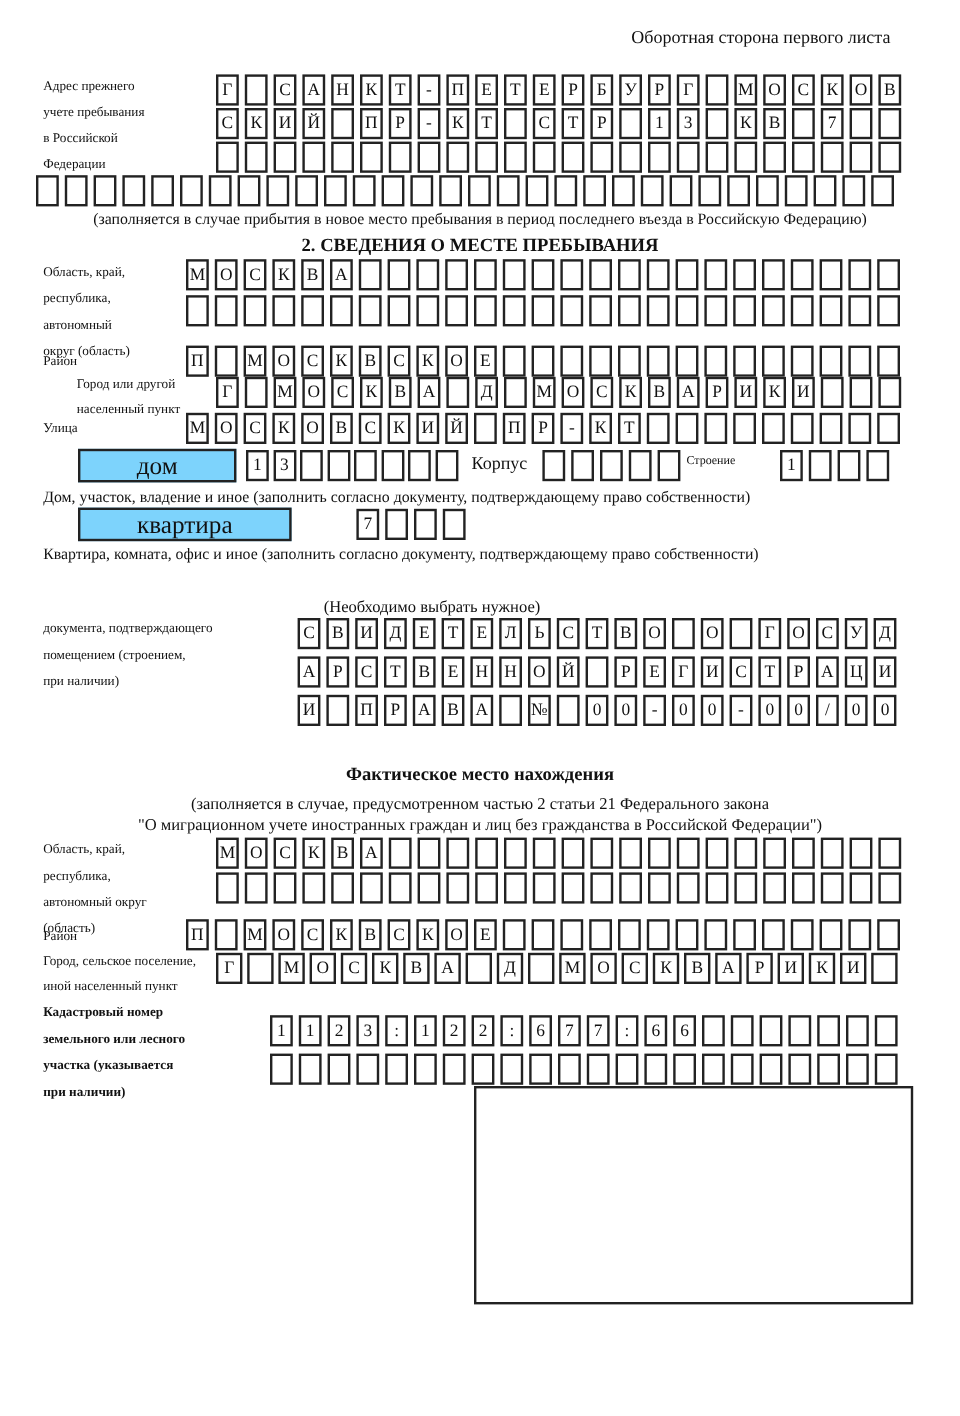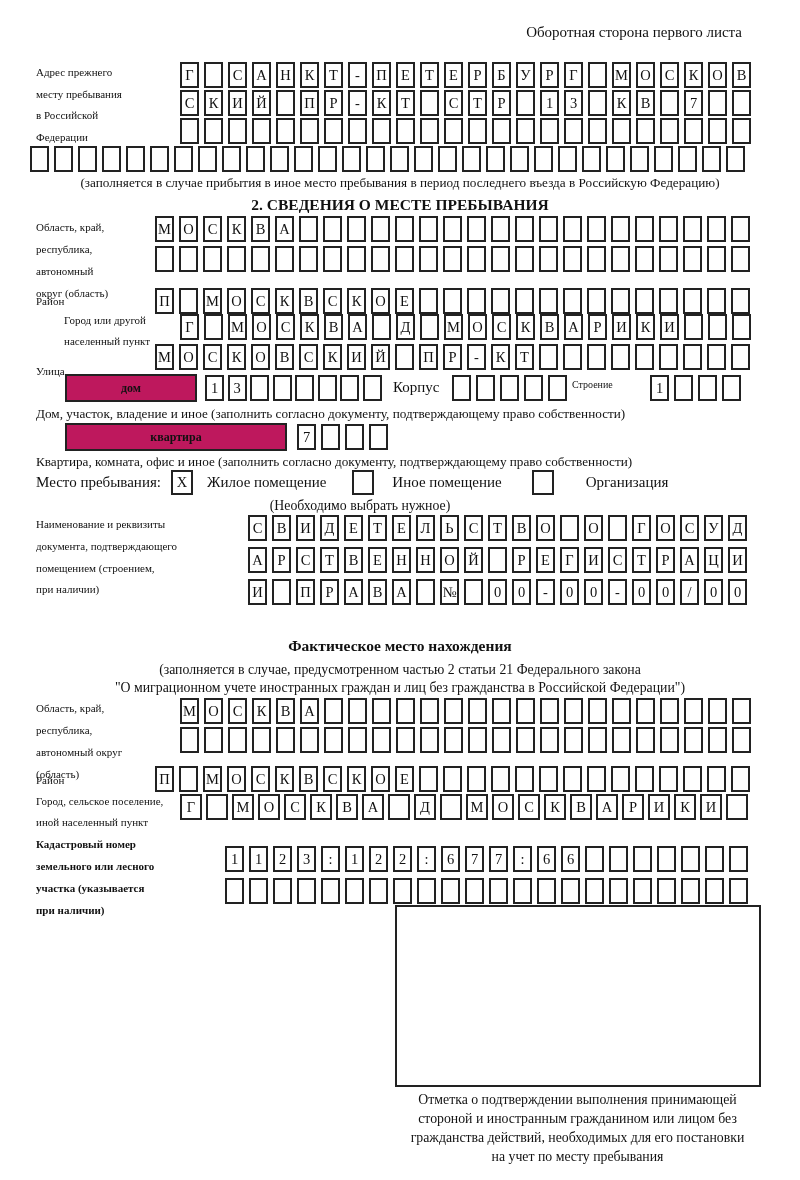--- a/index.html
+++ b/index.html
@@ -11,36 +11,36 @@
         display:flex;align-items:center;justify-content:center;
         font-size:14.5px;line-height:1;background:#fff;flex:0 0 auto;}
   .wide .cell{width:22px;}
   .wide{gap:4px;}
   .lbl{position:absolute;font-size:11px;line-height:21.5px;}
   .lbl span{display:block;}
   .cap{position:absolute;font-size:13.2px;line-height:17px;}
   .center{text-align:center;}
   .bold{font-weight:bold;}
   .labelbox{position:absolute;border:2px solid #222;box-sizing:border-box;height:28px;
-        display:flex;align-items:center;justify-content:center;font-size:12px;background:#be185d;font-weight:bold;}
+        display:flex;align-items:center;justify-content:center;font-size:21px;background:#7dd3fc;}
   .cb{width:22px;height:25px;border:2px solid #222;box-sizing:border-box;display:inline-flex;
       align-items:center;justify-content:center;font-size:14.5px;background:#fff;flex:0 0 auto;}
   .mestorow{position:absolute;display:flex;align-items:center;font-size:15px;}
   .stamp{position:absolute;border:2px solid #222;background:#fff;}
 </style>
 </head>
 <body>
 
 <div id="page">
 
   <div class="abs" style="top:24px;right:58px;font-size:15px;">Оборотная сторона первого листа</div>
 
   <div class="lbl" style="left:36px;top:62px;">
     <span>Адрес прежнего</span>
-    <span>месту пребывания</span>
+    <span>учете пребывания</span>
     <span>в Российской</span>
     <span>Федерации</span>
   </div>
   <div class="boxrow" style="left:180px;top:62px;">
       <div class="cell">Г</div>
       <div class="cell"></div>
       <div class="cell">С</div>
       <div class="cell">А</div>
       <div class="cell">Н</div>
       <div class="cell">К</div>
@@ -140,21 +140,21 @@
       <div class="cell"></div>
       <div class="cell"></div>
       <div class="cell"></div>
       <div class="cell"></div>
       <div class="cell"></div>
       <div class="cell"></div>
       <div class="cell"></div>
       <div class="cell"></div>
       <div class="cell"></div>
     </div>
-  <div class="cap center" style="left:30px;top:174px;width:740px;">(заполняется в случае прибытия в иное место пребывания в период последнего въезда в Российскую Федерацию)</div>
+  <div class="cap center" style="left:30px;top:174px;width:740px;">(заполняется в случае прибытия в новое место пребывания в период последнего въезда в Российскую Федерацию)</div>
 
   <div class="abs center bold" style="left:0;top:196px;width:800px;font-size:15.5px;">2. СВЕДЕНИЯ О МЕСТЕ ПРЕБЫВАНИЯ</div>
 
   <div class="lbl" style="left:36px;top:216px;line-height:22px;">
     <span>Область, край,</span>
     <span>республика,</span>
     <span>автономный</span>
     <span>округ (область)</span>
   </div>
   <div class="boxrow" style="left:155px;top:216px;">
@@ -265,21 +265,21 @@
       <div class="cell">А</div>
       <div class="cell">Р</div>
       <div class="cell">И</div>
       <div class="cell">К</div>
       <div class="cell">И</div>
       <div class="cell"></div>
       <div class="cell"></div>
       <div class="cell"></div>
     </div>
 
-  <div class="lbl" style="left:36px;top:347px;margin-top:14px;">Улица</div>
+  <div class="lbl" style="left:36px;top:347px;">Улица</div>
   <div class="boxrow" style="left:155px;top:344px;">
       <div class="cell">М</div>
       <div class="cell">О</div>
       <div class="cell">С</div>
       <div class="cell">К</div>
       <div class="cell">О</div>
       <div class="cell">В</div>
       <div class="cell">С</div>
       <div class="cell">К</div>
       <div class="cell">И</div>
@@ -322,42 +322,32 @@
     </div>
   <div class="abs" style="left:572px;top:379px;font-size:10px;">Строение</div>
   <div class="boxrow" style="left:650px;top:375px;">
       <div class="cell">1</div>
       <div class="cell"></div>
       <div class="cell"></div>
       <div class="cell"></div>
     </div>
   <div class="cap" style="left:36px;top:405px;width:740px;">Дом, участок, владение и иное (заполнить согласно документу, подтверждающему право собственности)</div>
 
-  <div class="labelbox" style="left:65px;top:423px;width:222px;">квартира</div>
+  <div class="labelbox" style="left:65px;top:423px;width:178px;">квартира</div>
   <div class="boxrow" style="left:297px;top:424px;">
       <div class="cell">7</div>
       <div class="cell"></div>
       <div class="cell"></div>
       <div class="cell"></div>
     </div>
   <div class="cap" style="left:36px;top:453px;width:740px;">Квартира, комната, офис и иное (заполнить согласно документу, подтверждающему право собственности)</div>
 
-  <div class="mestorow" style="left:36px;top:470px;">
-    <span>Место пребывания:</span>
-    <span class="cb" style="margin-left:10px;">X</span>
-    <span style="margin-left:14px;">Жилое помещение</span>
-    <span class="cb" style="margin-left:26px;"></span>
-    <span style="margin-left:18px;">Иное помещение</span>
-    <span class="cb" style="margin-left:30px;"></span>
-    <span style="margin-left:32px;">Организация</span>
-  </div>
   <div class="cap center" style="left:160px;top:497px;width:400px;font-size:13.8px;">(Необходимо выбрать нужное)</div>
 
   <div class="lbl" style="left:36px;top:514px;line-height:21.8px;width:215px;">
-    <span>Наименование и реквизиты</span>
     <span>документа, подтверждающего</span>
     <span>помещением (строением,</span>
     <span>при наличии)</span>
   </div>
   <div class="boxrow" style="left:248px;top:515px;">
       <div class="cell">С</div>
       <div class="cell">В</div>
       <div class="cell">И</div>
       <div class="cell">Д</div>
       <div class="cell">Е</div>
@@ -595,20 +585,14 @@
       <div class="cell"></div>
       <div class="cell"></div>
       <div class="cell"></div>
       <div class="cell"></div>
       <div class="cell"></div>
       <div class="cell"></div>
       <div class="cell"></div>
     </div>
 
   <div class="stamp" style="left:395px;top:905px;width:362px;height:178px;"></div>
-  <div class="cap center" style="left:390px;top:1090px;width:375px;font-size:13.8px;line-height:19px;">
-    <span style="display:block;">Отметка о подтверждении выполнения принимающей</span>
-    <span style="display:block;">стороной и иностранным гражданином или лицом без</span>
-    <span style="display:block;">гражданства действий, необходимых для его постановки</span>
-    <span style="display:block;">на учет по месту пребывания</span>
-  </div>
 
 </div>
 
 </body></html>

